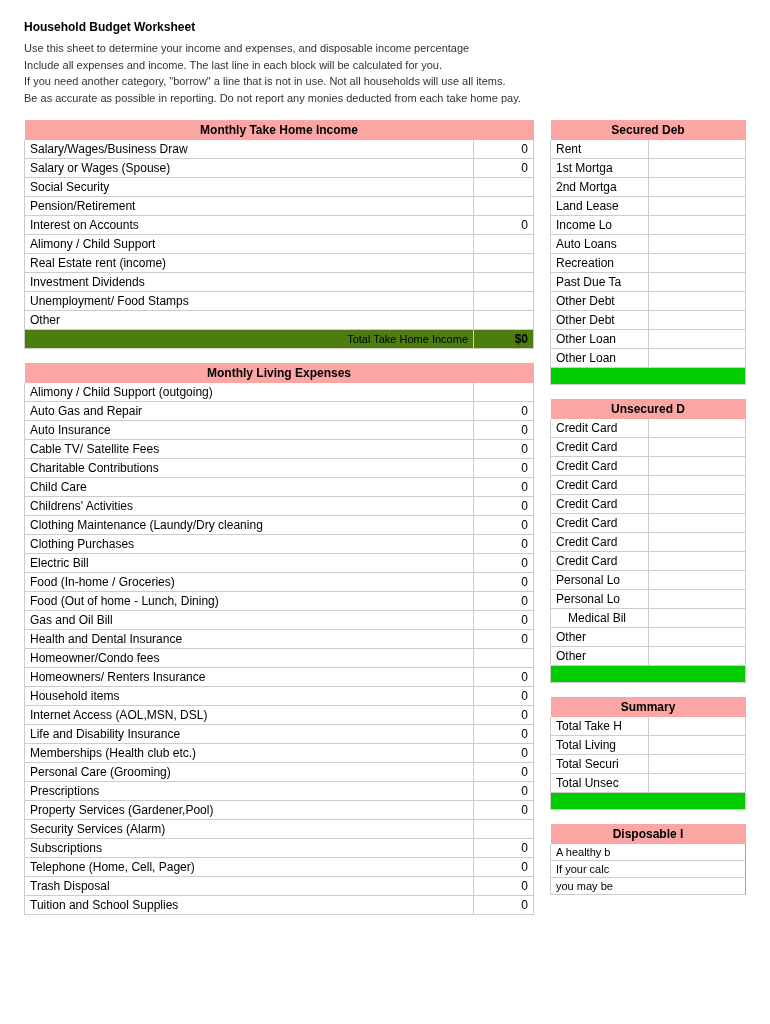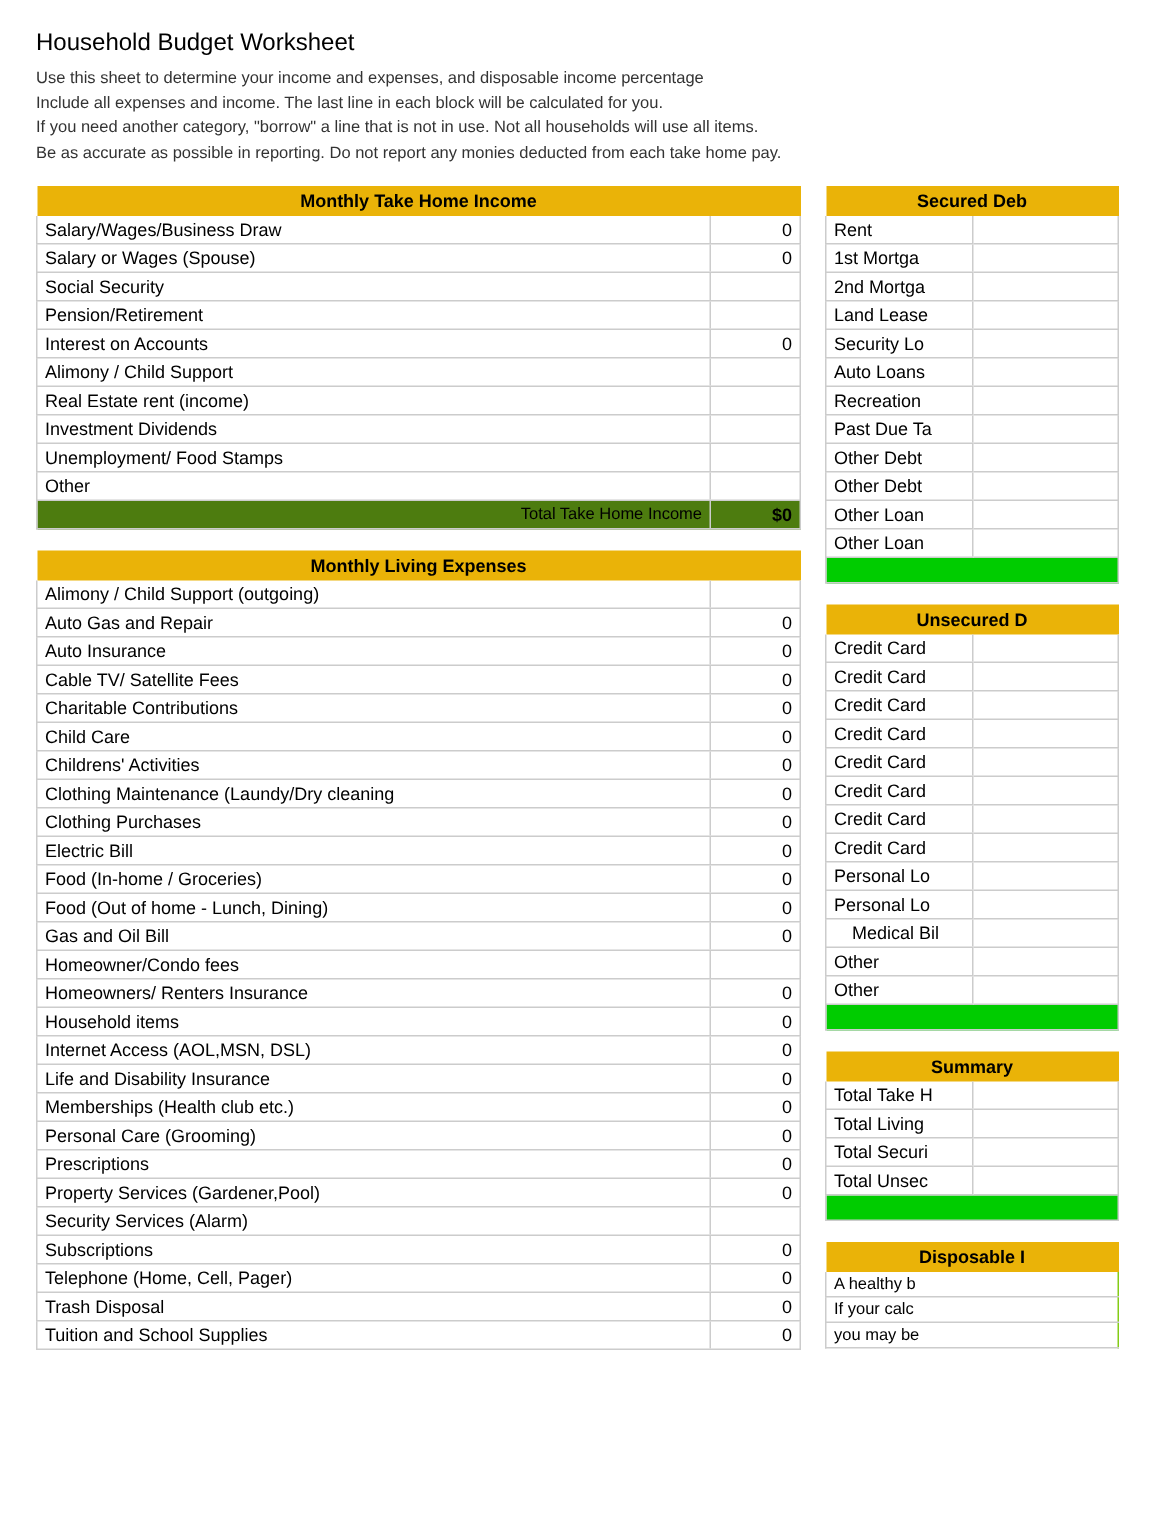--- a/index.html
+++ b/index.html
@@ -6,22 +6,22 @@
     body {
       font-family: Arial, sans-serif;
       font-size: 12px;
       background: white;
       color: #000;
       width: 770px;
       min-height: 1024px;
       padding: 20px 24px;
     }
     h1 {
-      font-size: 16px;
-      font-weight: normal;
+      font-size: 12px;
+      font-weight: bold;
       margin-bottom: 6px;
     }
     .subtitle {
       font-size: 11px;
       color: #333;
       line-height: 1.5;
       margin-bottom: 14px;
     }
     .main-layout {
       display: flex;
@@ -38,21 +38,21 @@
     }
     .section {
       margin-bottom: 14px;
     }
     table {
       width: 100%;
       border-collapse: collapse;
       font-size: 12px;
     }
     .section-header {
-      background: #eab308;
+      background: #fca5a5;
       color: #000;
       font-weight: bold;
       padding: 3px 5px;
       font-size: 12px;
     }
     .row-label {
       padding: 2px 5px;
       border-bottom: 1px solid #ccc;
       border-left: 1px solid #ccc;
     }
@@ -239,20 +239,24 @@
   </tr>
             <tr>
     <td class="row-label">Food (Out of home - Lunch, Dining)</td>
     <td class="row-value">0</td>
   </tr>
             <tr>
     <td class="row-label">Gas and Oil Bill</td>
     <td class="row-value">0</td>
   </tr>
             <tr>
+    <td class="row-label">Health and Dental Insurance</td>
+    <td class="row-value">0</td>
+  </tr>
+            <tr>
     <td class="row-label">Homeowner/Condo fees</td>
     <td class="row-value"></td>
   </tr>
             <tr>
     <td class="row-label">Homeowners/ Renters Insurance</td>
     <td class="row-value">0</td>
   </tr>
             <tr>
     <td class="row-label">Household items</td>
     <td class="row-value">0</td>
@@ -327,21 +331,21 @@
   </tr>
             <tr>
     <td class="row-label" style="overflow:hidden;white-space:nowrap;">2nd Mortga</td>
     <td class="row-value"></td>
   </tr>
             <tr>
     <td class="row-label" style="overflow:hidden;white-space:nowrap;">Land Lease</td>
     <td class="row-value"></td>
   </tr>
             <tr>
-    <td class="row-label" style="overflow:hidden;white-space:nowrap;">Security Lo</td>
+    <td class="row-label" style="overflow:hidden;white-space:nowrap;">Income Lo</td>
     <td class="row-value"></td>
   </tr>
             <tr>
     <td class="row-label" style="overflow:hidden;white-space:nowrap;">Auto Loans</td>
     <td class="row-value"></td>
   </tr>
             <tr>
     <td class="row-label" style="overflow:hidden;white-space:nowrap;">Recreation</td>
     <td class="row-value"></td>
   </tr>

